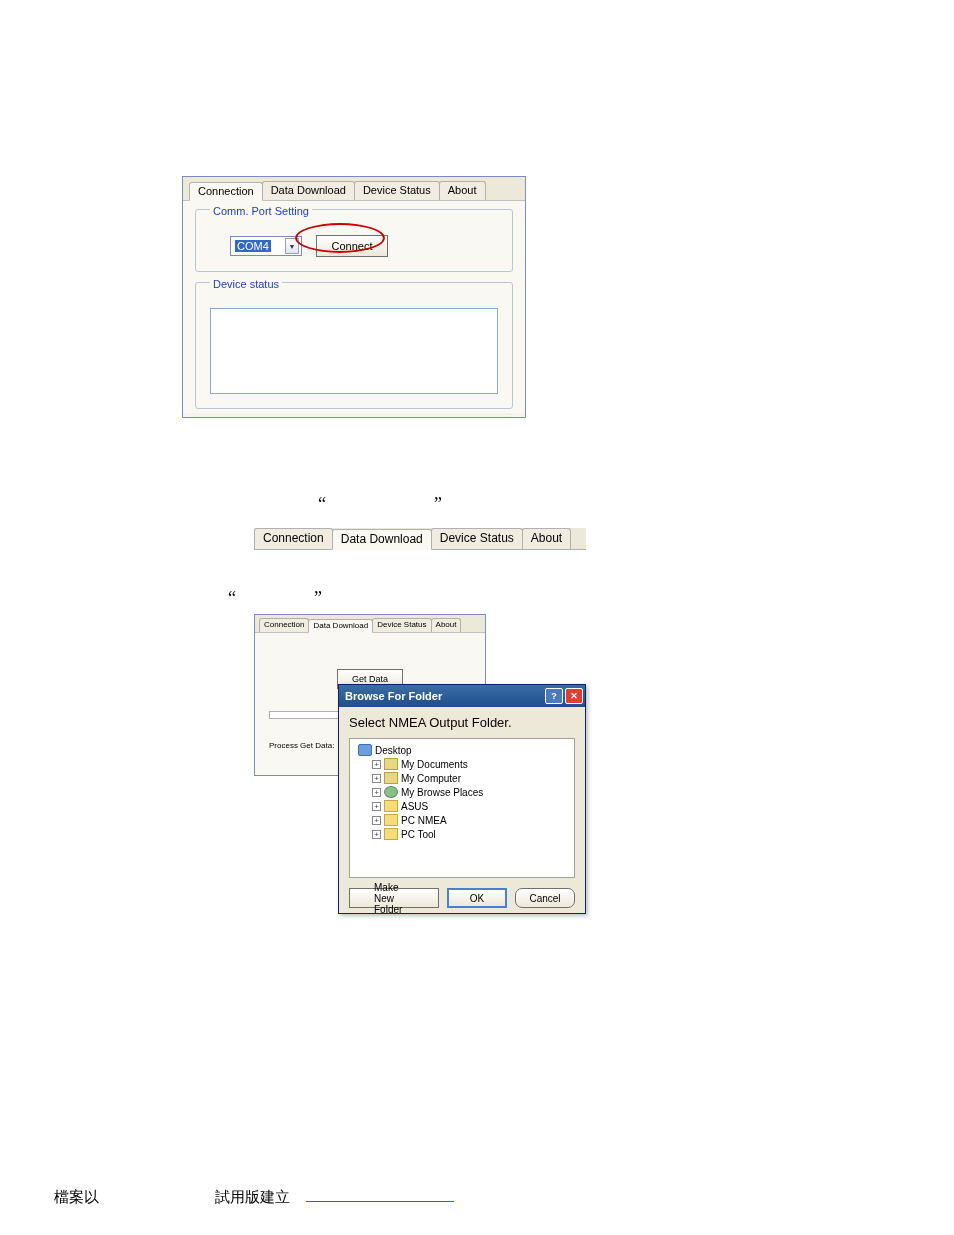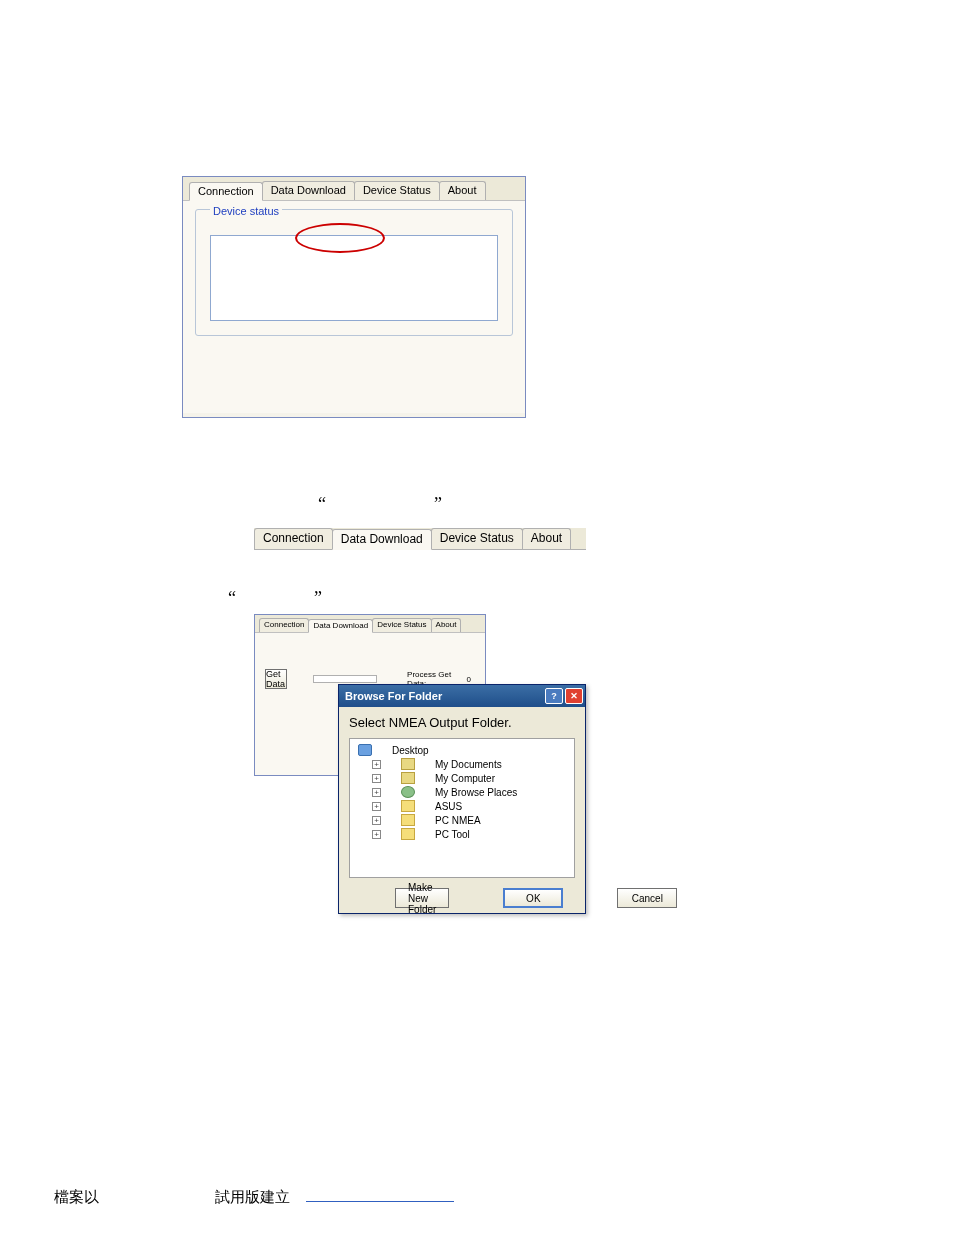--- a/index.html
+++ b/index.html
@@ -115,21 +115,21 @@
     width: 350px; height: 310px;
   }
   .shot3back {
     position: absolute; left: 0; top: 0;
     width: 232px; height: 162px;
     border: 1px solid #7A8BC0;
     background: #FAF8F2;
   }
   .tabs3 { display:flex; padding:3px 4px 0 4px; background:#ECE9D8; border-bottom:1px solid #C0C0C0; }
   .tabs3 .tab { font-size:8px; padding:1px 4px 2px 4px; }
-  .body3 { padding: 36px 10px 6px 10px; display:flex; align-items:center; gap:22px; }
+  .body3 { padding: 36px 10px 6px 10px; display:flex; flex-direction:column; align-items:center; gap:22px; }
   .getdata-btn {
     width: 66px; height: 20px; border:1px solid #707070;
     background: linear-gradient(#fff,#ECE9D8);
     font-size:9px; display:flex;align-items:center;justify-content:center; cursor:pointer;
   }
   .getrow { font-size:8px; display:flex; align-items:center; gap:8px; width:100%; padding:0 4px; }
   .getrow .bar { flex:1; height:8px; border:1px solid #B0B0B0; background:#fff; }
   
   .bff {
     position: absolute; left: 84px; top: 70px;
@@ -152,37 +152,37 @@
     font-size:9px; color:#fff; border-radius:2px;
   }
   .tbtn.help { background:#4A7BBF; }
   .tbtn.close { background:#E04030; }
   .bff-inner { padding: 8px 10px; }
   .bff-msg { font-size:13px; margin-bottom:8px; }
   .tree {
     border:1px solid #A0A0A0; background:#fff;
     height: 140px; padding: 4px 4px; overflow:auto; font-size:10px;
   }
-  .tree-row { display:flex; align-items:center; gap:20px; padding:1px 0; padding-left:4px; }
+  .tree-row { display:flex; align-items:center; gap:3px; padding:1px 0; padding-left:4px; }
   .tree-row.child { padding-left: 18px; }
   .exp { width:9px; height:9px; border:1px solid #888; font-size:8px; line-height:7px; text-align:center; color:#444; }
   .ico { width:14px; height:12px; display:inline-flex; align-items:center; justify-content:center; }
   .ico.desktop { background:#6AA0E0; border:1px solid #3A70B0; border-radius:2px; }
   .ico.folder-sys { background:#E8D882; border:1px solid #B8A040; }
   .ico.folder { background:#F5DE7A; border:1px solid #C8A840; }
   .ico.net { background:#8AC088; border:1px solid #5A9058; border-radius:50%; }
   .bff-btns { display:flex; justify-content:space-between; margin-top:10px; gap:8px; }
   .dlgbtn {
     height:20px; border:1px solid #707070;
     background:linear-gradient(#fff,#ECE9D8);
     font-size:10px; display:flex;align-items:center;justify-content:center;
-    cursor:pointer; padding:0 12px;margin-left:46px;
+    cursor:pointer; padding:0 24px;
   }
   .dlgbtn.ok { border:2px solid #4A7ED0; width:60px; }
-  .dlgbtn.cancel { width:60px; }
+  .dlgbtn.cancel { width:60px;border-radius:7px; }
   .dlgbtn.newf { width:90px; }
   
   .decor1 { position:absolute; left:318px; top:494px; font-size:18px; font-family:serif; }
   .decor1a { position:absolute; left:434px; top:494px; font-size:18px; font-family:serif; }
   .decor2 { position:absolute; left:228px; top:588px; font-size:18px; font-family:serif; }
   .decor2a { position:absolute; left:314px; top:588px; font-size:18px; font-family:serif; }
   .footer {
     position:absolute; left:54px; top:1188px;
     font-size:15px; display:flex; align-items:baseline; gap:8px;
   }
@@ -194,20 +194,30 @@
 <div class="page">
 
 <div class="shot1">
   <div class="tabs1">
     <div class="tab active">Connection</div>
     <div class="tab">Data Download</div>
     <div class="tab">Device Status</div>
     <div class="tab">About</div>
   </div>
   <div class="body1">
+    <div class="fieldset" style="position:relative;">
+      <span class="legend">Comm. Port Setting</span>
+      <div class="portrow">
+        <div class="comport">
+          <span class="comport-val">COM4</span>
+          <span class="comport-btn">▼</span>
+        </div>
+        <div class="connect-btn">Connect</div>
+      </div>
+    </div>
     <div class="fieldset">
       <span class="legend">Device status</span>
       <div class="psbox"></div>
     </div>
   </div>
   <div class="redcircle"></div>
 </div>
 
 <span class="decor1">“</span>
 <span class="decor1a">”</span>

